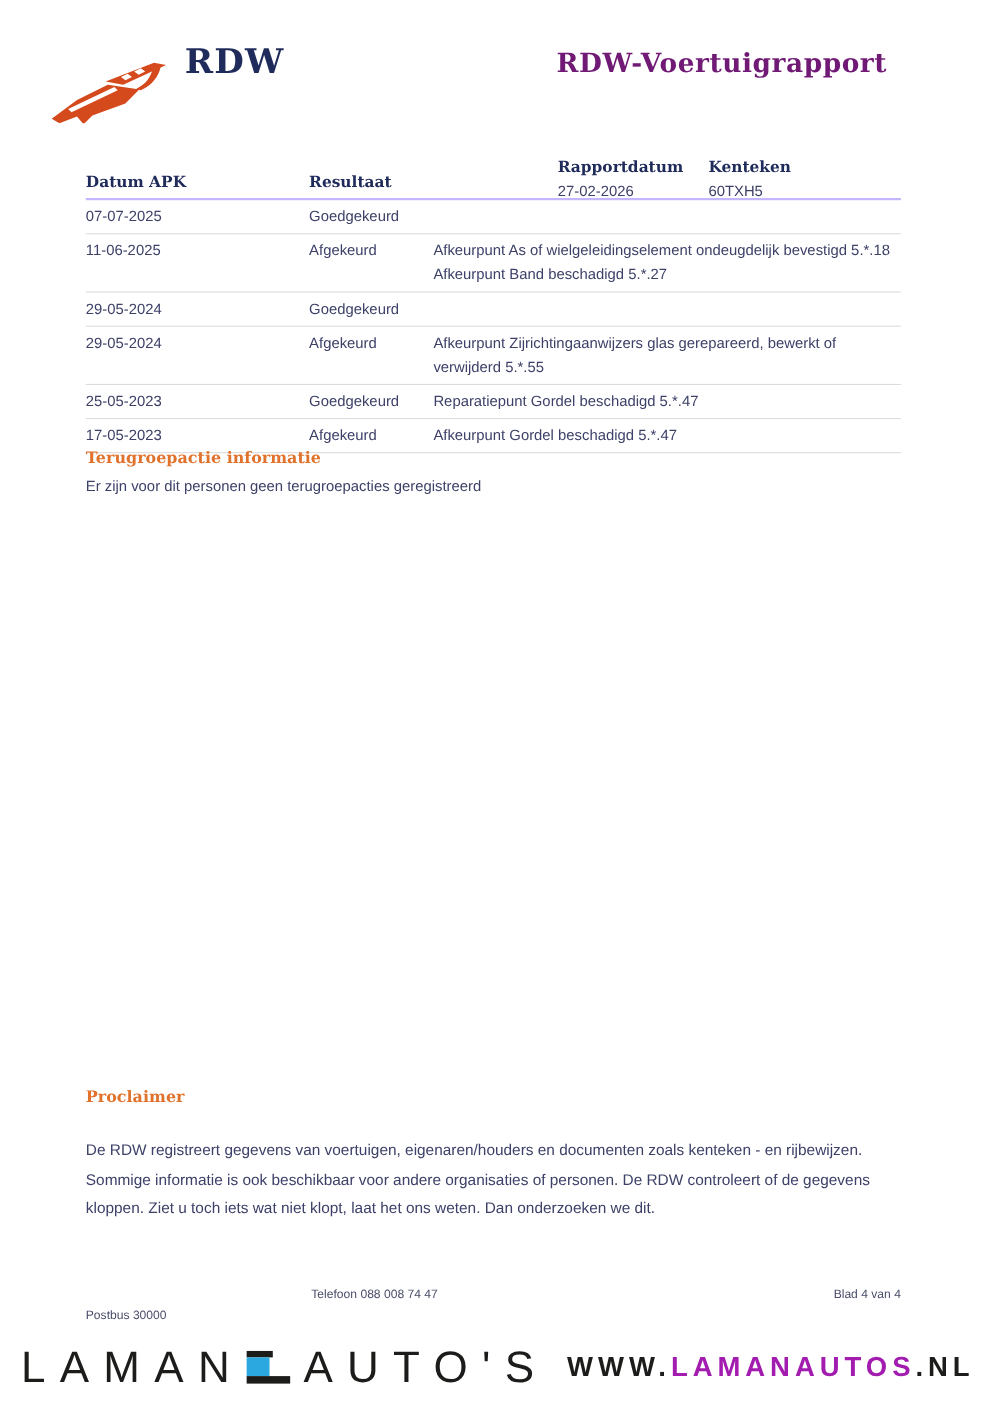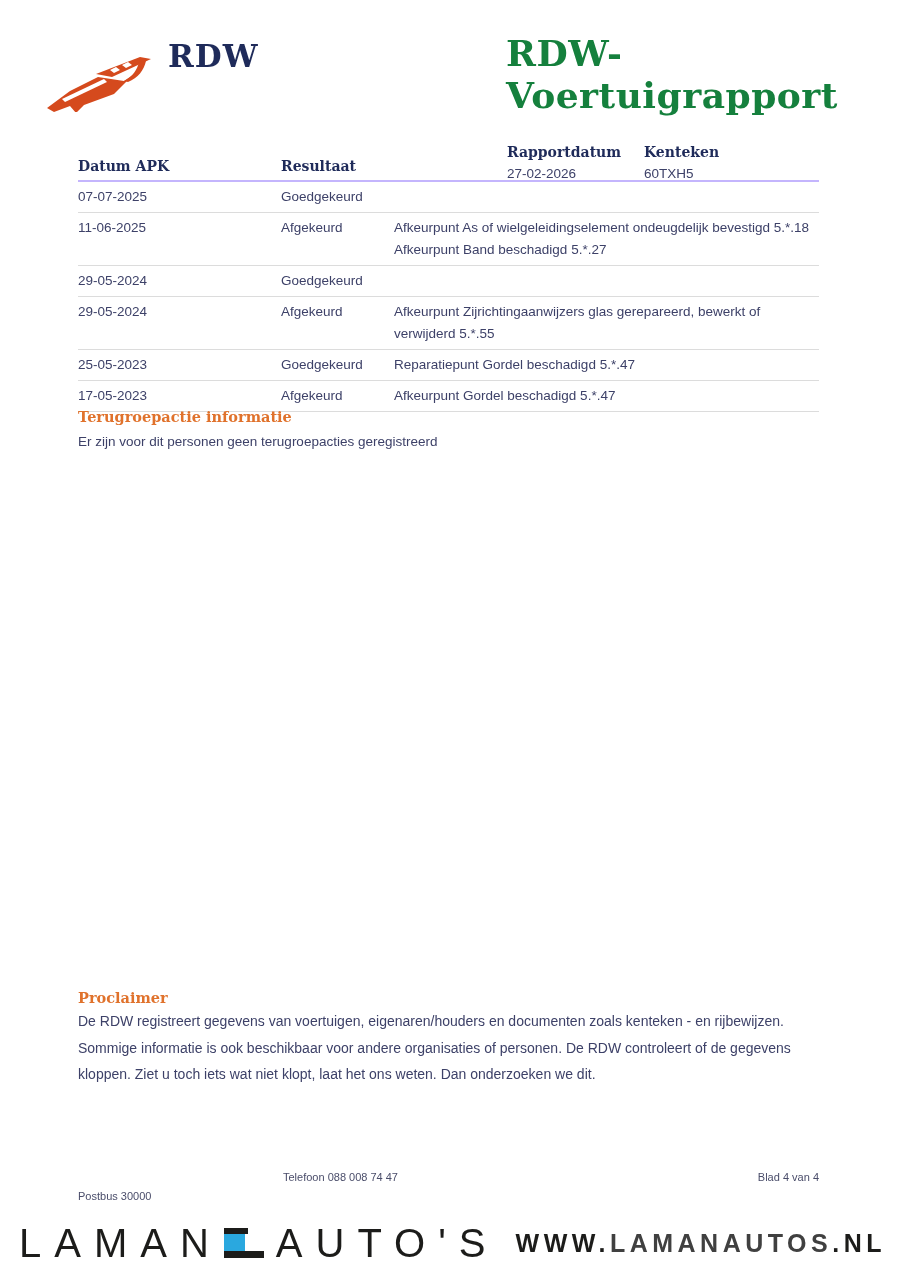--- a/index.html
+++ b/index.html
@@ -7,57 +7,57 @@
   .page {
     position:relative; width:892px; height:1280px; margin:0 auto;
     background:#ffffff; overflow:hidden;
     font-family:"Liberation Sans", sans-serif; color:#3d4168;
   }
   .slab { font-family:"DejaVu Serif", serif; font-weight:bold; color:#1f2b5a; }
 
   
   .logo-bird { position:absolute; left:38px; top:52px; width:112px; height:60px; }
   .logo-word { position:absolute; left:162px; top:38px; font-size:31px; letter-spacing:1px; }
-  .doc-title { position:absolute; left:500px; top:32px; font-size:36px; color:#15803d; letter-spacing:0.5px; }
+  .doc-title { position:absolute; left:500px; top:42px; font-size:24px; color:#701a75; letter-spacing:0.5px; }
   .meta { position:absolute; left:501px; top:97px; display:flex;margin-top:47px; }
   .meta-col1 { width:137px; }
   .meta-label { font-size:14px; }
   .meta-value { font-size:13.5px; margin-top:6px; color:#3d4168; font-family:"Liberation Sans", sans-serif; font-weight:normal; }
 
   
   .apk-table { position:absolute; left:72px; top:158px; width:741px; }
   .t-head { display:flex; padding-bottom:6px; border-bottom:2px solid #c4b5fd; }
   .t-head .hcell { font-size:14px; }
   .c-date { width:203px; }
   .c-result { width:113px; }
   .c-remarks { flex:1; }
   .t-row { display:flex; border-bottom:1px solid #dcdcdc; padding:4px 0; font-size:13.5px; line-height:22px; min-height:30px; }
   .remark-line { line-height:22px; }
 
   
   .section-recall { position:absolute; left:72px; top:408px; width:741px; }
   .section-heading { font-size:14.5px; color:#e0722c; font-family:"DejaVu Serif", serif; font-weight:bold; }
   .section-recall .section-body { margin-top:9px; font-size:13.5px; }
   .section-proclaimer { position:absolute; left:72px; top:989px; width:741px; }
-  .section-proclaimer .section-body { margin-top:2px; font-size:14px; line-height:26.5px; }
+  .section-proclaimer .section-body { margin-top:26px; font-size:14px; line-height:26.5px; }
 
   
   .doc-footer { position:absolute; left:72px; top:1171px; width:741px; font-size:11px; color:#4a4d6a; }
   .f-line { display:flex; margin-bottom:9px; }
   .f-col1 { width:205px;margin-top:19px; }
   .f-col2 { flex:1; }
   .f-col3 { text-align:right; }
 
   
   .banner { position:absolute; left:0; top:1203px; width:904px; height:77px; background:#ffffff; }
   .banner-left { position:absolute; left:13px; top:20px; display:flex; align-items:center; color:#1c1c1a; }
   .brand-text { font-size:40px; font-weight:500; letter-spacing:13px; line-height:40px; }
   .brand-mark { width:40px; height:30px; margin:0 12px 0 2px; }
   .banner-right { position:absolute; right:24px; top:26px; font-size:25px; font-weight:700; letter-spacing:4.5px; color:#1c1c1a; }
-  .url-brand { color:#404040; }
+  .url-brand { color:#a21caf; }
 </style>
 </head>
 <body>
 
 <div class="page">
 
   <svg class="logo-bird" viewBox="0 0 112 60" xmlns="http://www.w3.org/2000/svg">
     <path fill="#d54a1d" d="M3,56 L26,39 L54,25 L80,29 L88,24 L70,42 L40,53 L32,61 L26,54 L10,60 Z"></path>
     <path fill="#ffffff" d="M18,47 L60,27 L63,30 L21,50 Z"></path>
     <path fill="#d54a1d" d="M52,22 L96,5 L107,7 L68,25 Z"></path>

